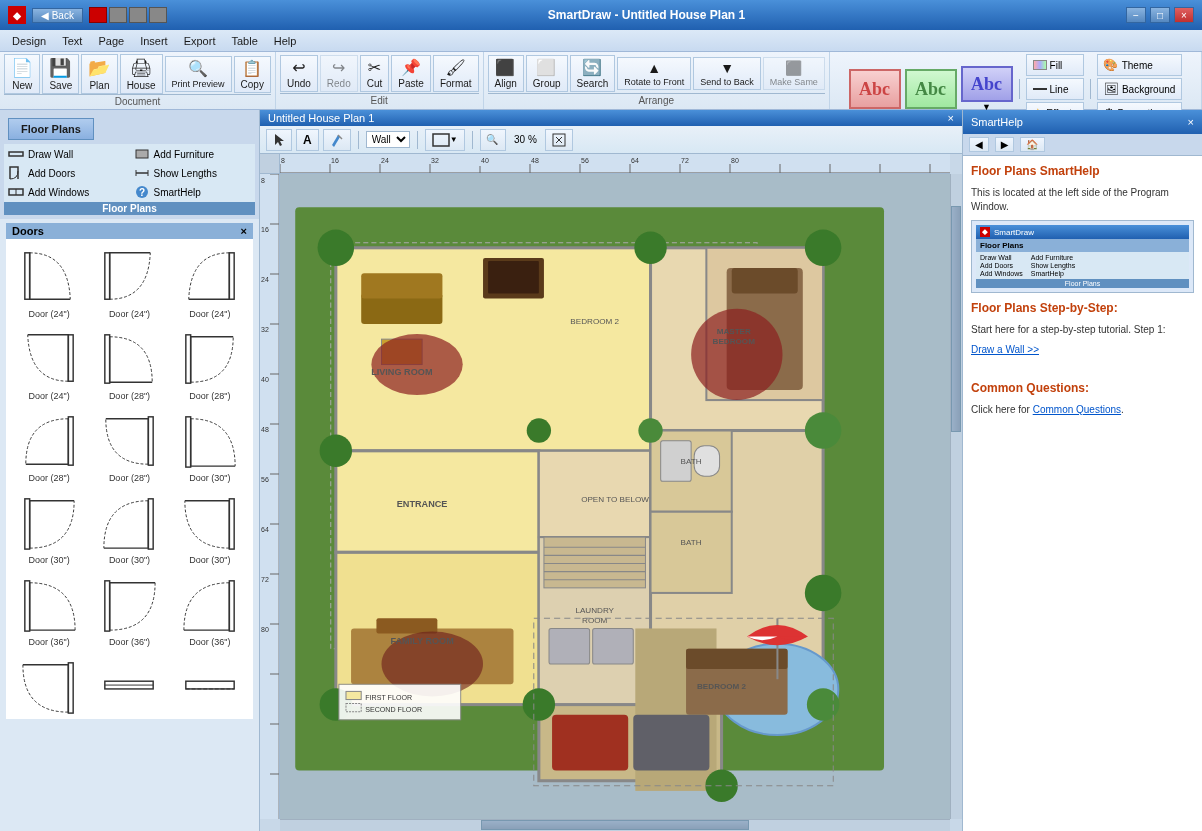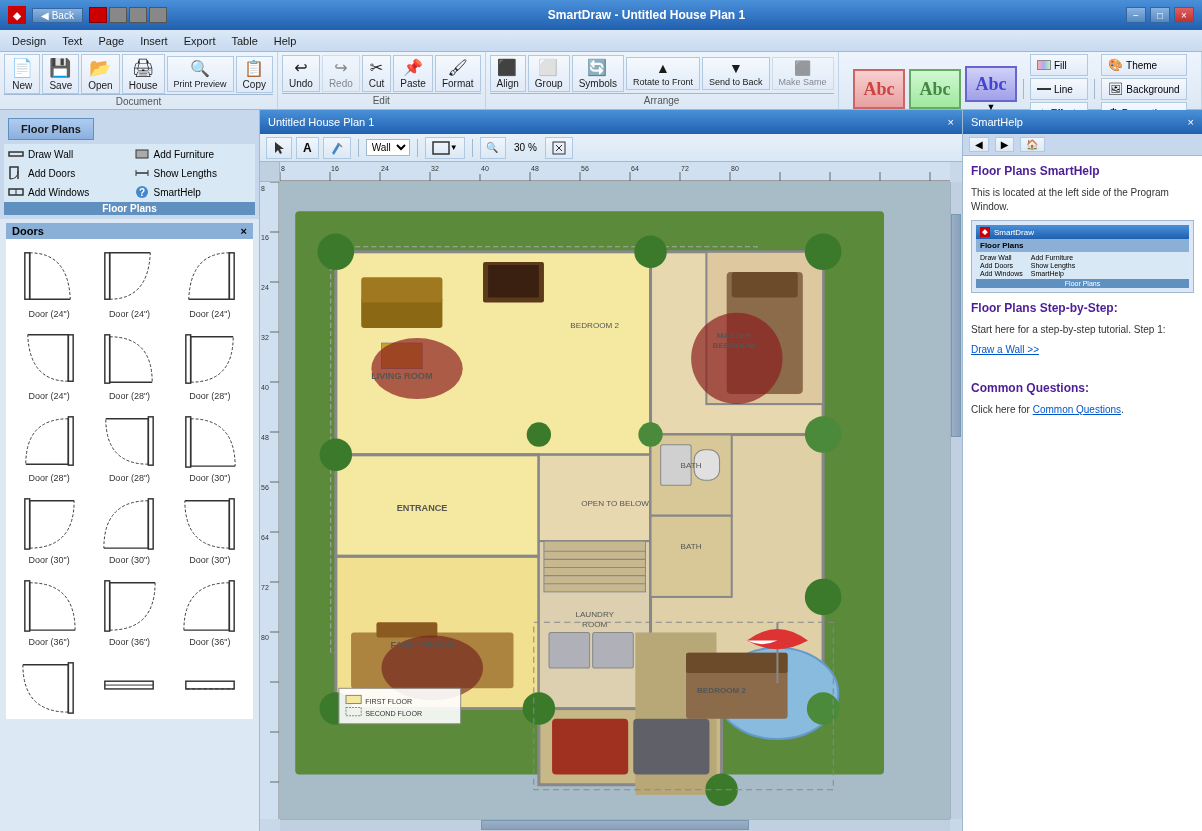--- a/index.html
+++ b/index.html
@@ -39,39 +39,39 @@
     #search-input { flex: 1; border: 1px solid #a0b8d0; padding: 2px 4px; font-size: 10px; background: white; }
     #search-btn { background: linear-gradient(to bottom, #f0f6fe, #dce8f4); border: 1px solid #a0b8d0; padding: 2px 8px; cursor: pointer; font-size: 10px; }
     #category-header { background: #8ab0d8; display: flex; align-items: center; justify-content: space-between; padding: 2px 6px; font-size: 11px; font-weight: bold; }
     #symbols-grid { display: grid; grid-template-columns: repeat(3, 1fr); gap: 2px; padding: 4px; background: white; overflow-y: auto; max-height: 480px; }
     .symbol-item { display: flex; flex-direction: column; align-items: center; padding: 4px 2px; cursor: pointer; }
     .symbol-icon { width: 60px; height: 60px; display: flex; align-items: center; justify-content: center; }
     .symbol-label { font-size: 9px; text-align: center; color: #333; margin-top: 2px; }
 
     
     #canvas-area { flex: 1; display: flex; flex-direction: column; background: #c8d8e8; }
-    #canvas-header { background: linear-gradient(to bottom, #4a90d9, #2060b0); height: 24px; display: flex; align-items: center; justify-content: space-between; padding: 0 8px; color: white; font-size: 11px; }
+    #canvas-header { background: linear-gradient(to bottom, #4a90d9, #2060b0); height: 16px; display: flex; align-items: center; justify-content: space-between; padding: 0 8px; color: white; font-size: 11px; }
     #canvas-toolbar { background: linear-gradient(to bottom, #e8f0f8, #d8e8f4); height: 28px; display: flex; align-items: center; gap: 4px; padding: 0 6px; border-bottom: 1px solid #a0b8d0; }
     .canvas-tool-btn { background: linear-gradient(to bottom, #f0f6fe, #dce8f4); border: 1px solid #b0c8e0; padding: 2px 6px; cursor: pointer; font-size: 10px; height: 22px; display: flex; align-items: center; }
     .canvas-separator { width: 1px; height: 18px; background: #a0b8d0; margin: 0 3px; }
     #canvas-wrapper { flex: 1; display: flex; overflow: hidden; position: relative; }
     #ruler-corner { width: 20px; height: 20px; background: #c0d0e0; border-right: 1px solid #a0b8d0; border-bottom: 1px solid #a0b8d0; position: absolute; top: 0; left: 0; z-index: 10; }
     #ruler-h { position: absolute; top: 0; left: 20px; right: 12px; height: 20px; background: #d8e8f4; border-bottom: 1px solid #a0b8d0; overflow: hidden; }
     #ruler-v { position: absolute; top: 20px; left: 0; width: 20px; bottom: 12px; background: #d8e8f4; border-right: 1px solid #a0b8d0; overflow: hidden; }
     #canvas { position: absolute; top: 20px; left: 20px; right: 12px; bottom: 12px; background: #b8c8d8; overflow: hidden; }
     #scrollbar-h { position: absolute; bottom: 0; left: 20px; right: 12px; height: 12px; background: #c0d0e0; }
     #scrollbar-v { position: absolute; right: 0; top: 20px; bottom: 12px; width: 12px; background: #c0d0e0; }
 
     
     #right-panel { width: 240px; background: #dce8f4; border-left: 1px solid #a0b8d0; display: flex; flex-direction: column; overflow: hidden; }
     #smarthelp-header { background: linear-gradient(to bottom, #4a90d9, #2060b0); height: 24px; display: flex; align-items: center; justify-content: space-between; padding: 0 8px; color: white; font-size: 11px; }
     #smarthelp-nav { background: #c8d8ec; padding: 3px 6px; display: flex; align-items: center; gap: 6px; border-bottom: 1px solid #a0b8d0; }
     .nav-btn { background: linear-gradient(to bottom, #f0f6fe, #dce8f4); border: 1px solid #b0c8e0; padding: 1px 5px; cursor: pointer; font-size: 10px; }
     #smarthelp-content { padding: 8px; overflow-y: auto; flex: 1; background: white; }
-    #smarthelp-content h3 { font-size: 12px; font-weight: bold; color: #4c1d95; margin-bottom: 8px; }
+    #smarthelp-content h3 { font-size: 12px; font-weight: bold; color: #c2410c; margin-bottom: 8px; }
     #smarthelp-content p { font-size: 10px; color: #333; line-height: 1.4; margin-bottom: 6px; }
     #smarthelp-content a { color: #0055cc; font-size: 10px; }
     .sh-mini-preview { background: #dce8f8; border: 1px solid #a0b8d0; padding: 4px; margin: 6px 0; font-size: 9px; }
 
     
     #floor-plan-svg { width: 100%; height: 100%; }
 
     
     .door-svg { width: 58px; height: 58px; }
 
@@ -125,21 +125,21 @@
       <button class="tb-btn" style="display:flex;flex-direction:column;align-items:center;padding:2px 6px;height:auto;gap:1px;">
         <span style="font-size:18px;">📄</span>
         <span>New</span>
       </button>
       <button class="tb-btn" style="display:flex;flex-direction:column;align-items:center;padding:2px 6px;height:auto;gap:1px;">
         <span style="font-size:18px;">💾</span>
         <span>Save</span>
       </button>
       <button class="tb-btn" style="display:flex;flex-direction:column;align-items:center;padding:2px 6px;height:auto;gap:1px;">
         <span style="font-size:18px;">📂</span>
-        <span>Open</span>
+        <span>Plan</span>
       </button>
       <button class="tb-btn" style="display:flex;flex-direction:column;align-items:center;padding:2px 6px;height:auto;gap:1px;">
         <span style="font-size:18px;">🖨</span>
         <span>House</span>
       </button>
       <button class="tb-btn" style="display:flex;flex-direction:column;align-items:center;padding:2px 6px;height:auto;gap:1px;font-size:9px;">
         <span style="font-size:16px;">🔍</span>
         <span>Print Preview</span>
       </button>
       <button class="tb-btn" style="display:flex;flex-direction:column;align-items:center;padding:2px 6px;height:auto;gap:1px;">
@@ -181,21 +181,21 @@
       <button class="tb-btn" style="display:flex;flex-direction:column;align-items:center;padding:2px 6px;height:auto;gap:1px;">
         <span style="font-size:16px;">⬛</span>
         <span>Align</span>
       </button>
       <button class="tb-btn" style="display:flex;flex-direction:column;align-items:center;padding:2px 6px;height:auto;gap:1px;">
         <span style="font-size:16px;">⬜</span>
         <span>Group</span>
       </button>
       <button class="tb-btn" style="display:flex;flex-direction:column;align-items:center;padding:2px 6px;height:auto;gap:1px;">
         <span style="font-size:16px;">🔄</span>
-        <span>Symbols</span>
+        <span>Search</span>
       </button>
       <button class="tb-btn" style="display:flex;flex-direction:column;align-items:center;padding:2px 6px;height:auto;gap:1px;font-size:9px;">
         <span style="font-size:14px;">▲</span>
         <span>Rotate to Front</span>
       </button>
       <button class="tb-btn" style="display:flex;flex-direction:column;align-items:center;padding:2px 6px;height:auto;gap:1px;font-size:9px;">
         <span style="font-size:14px;">▼</span>
         <span>Send to Back</span>
       </button>
       <button class="tb-btn" style="display:flex;flex-direction:column;align-items:center;padding:2px 6px;height:auto;gap:1px;opacity:0.5;font-size:9px;">

